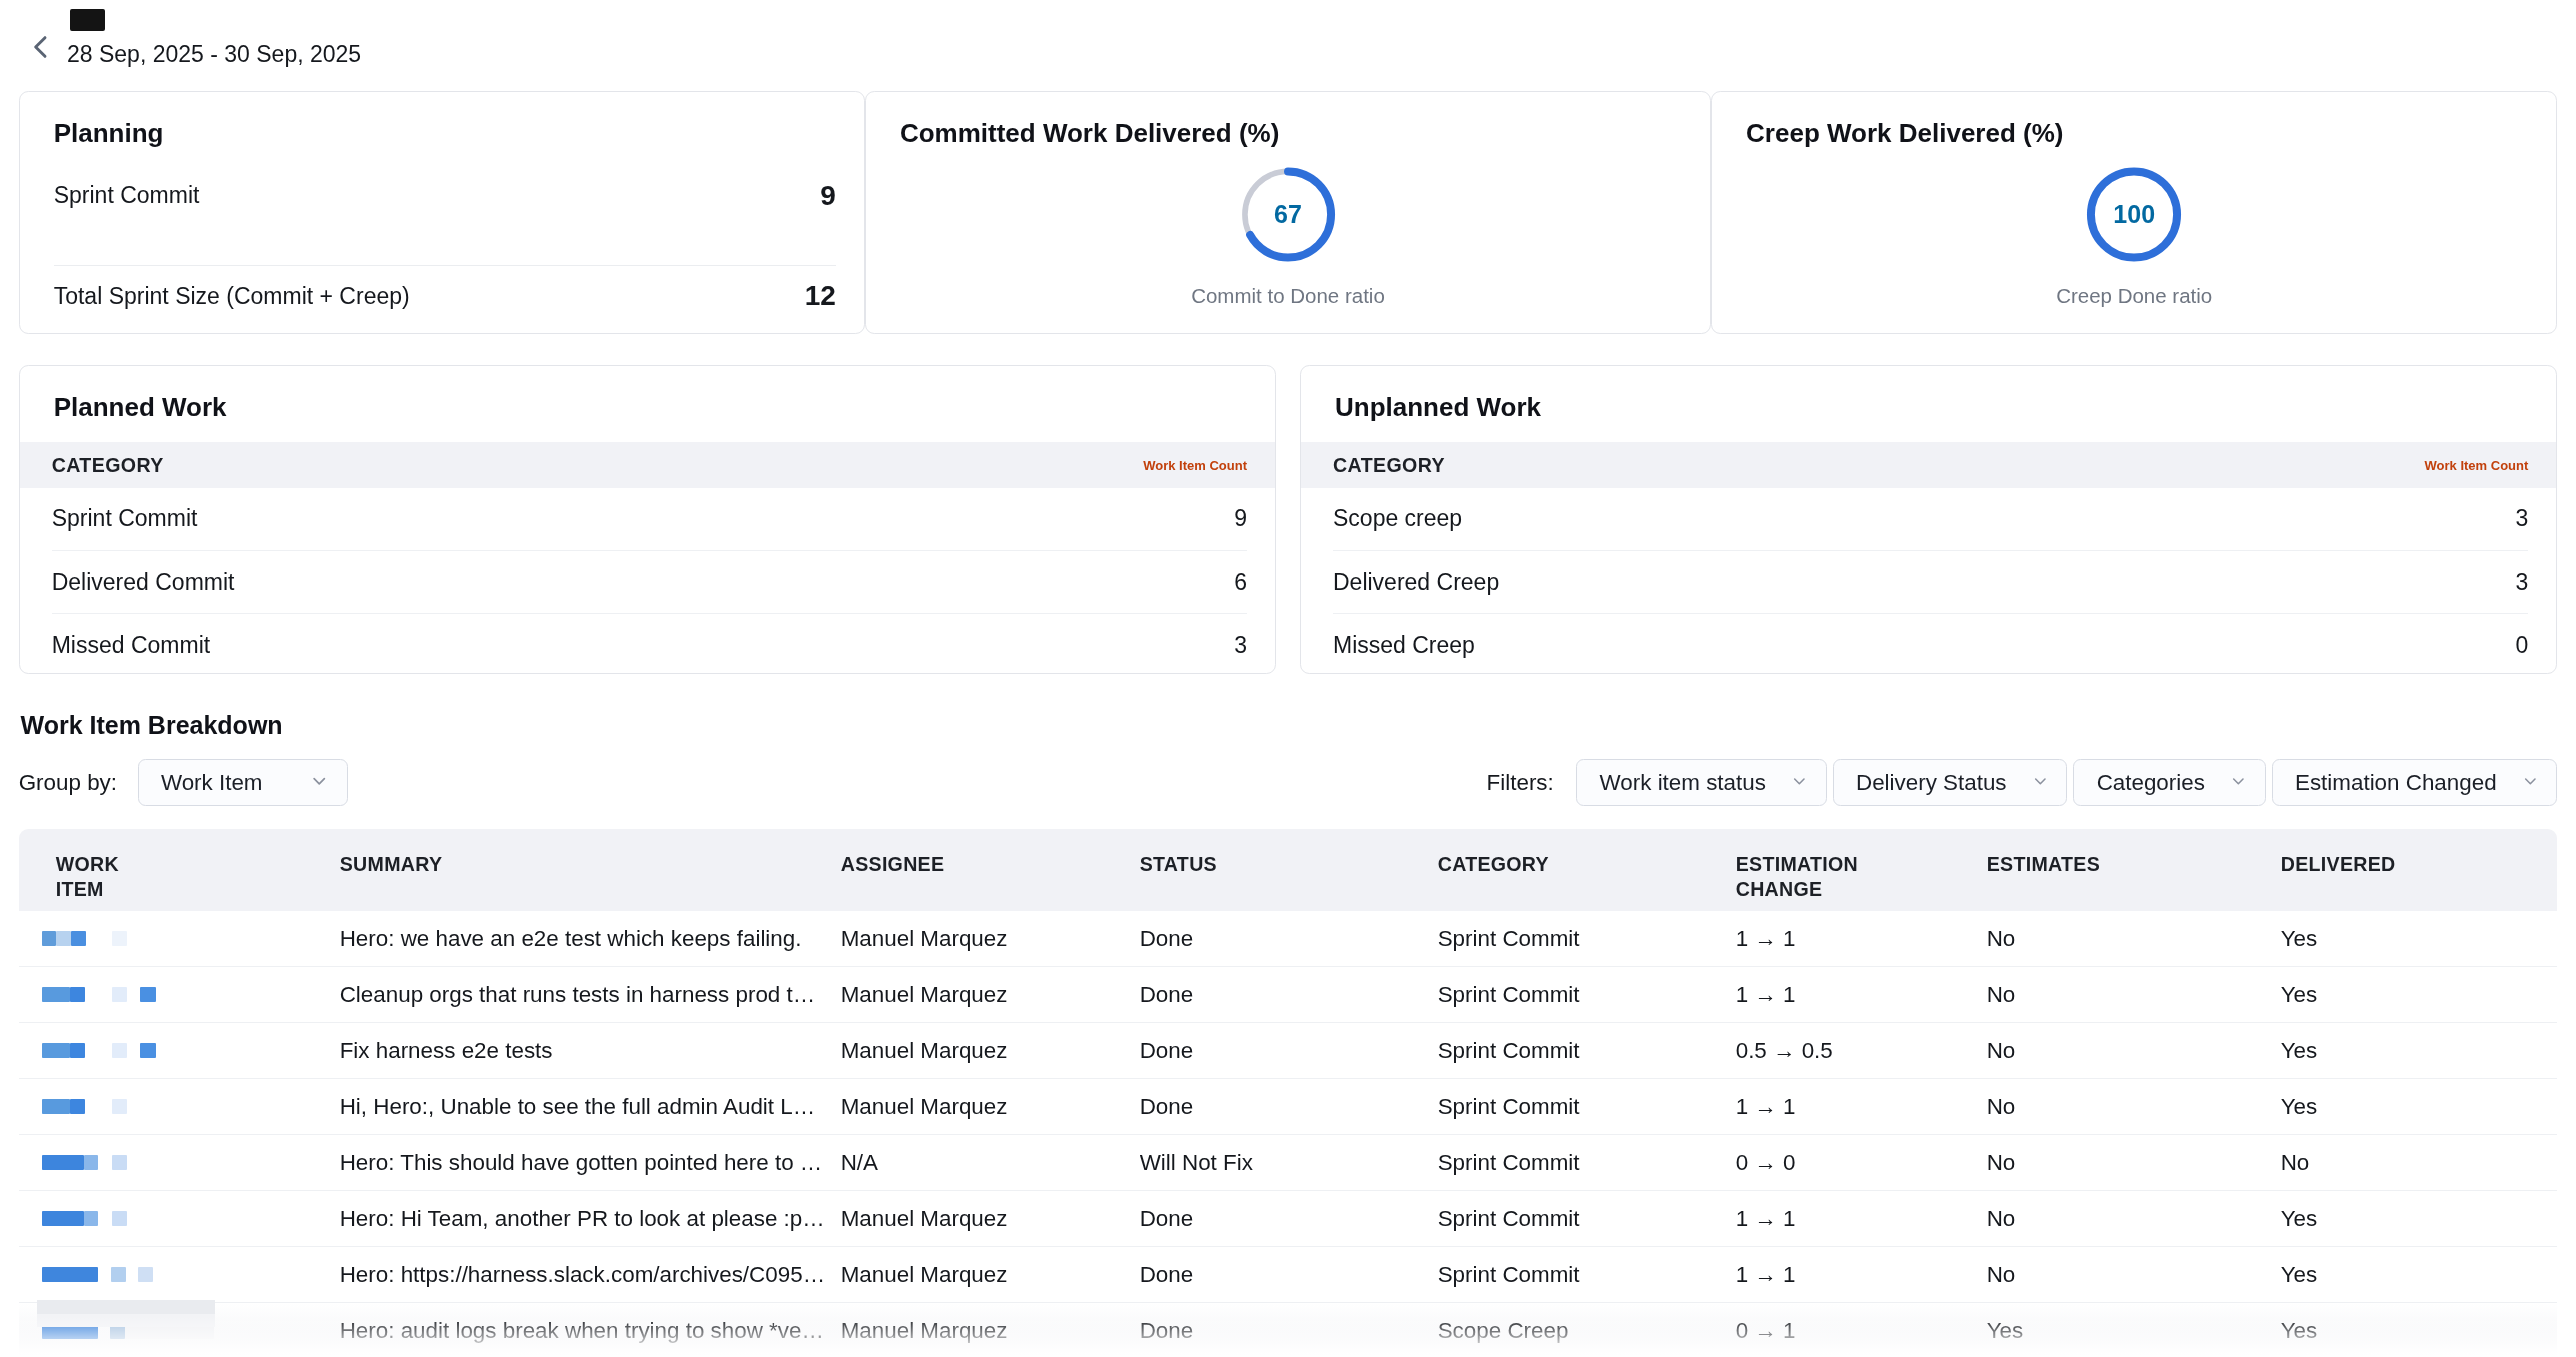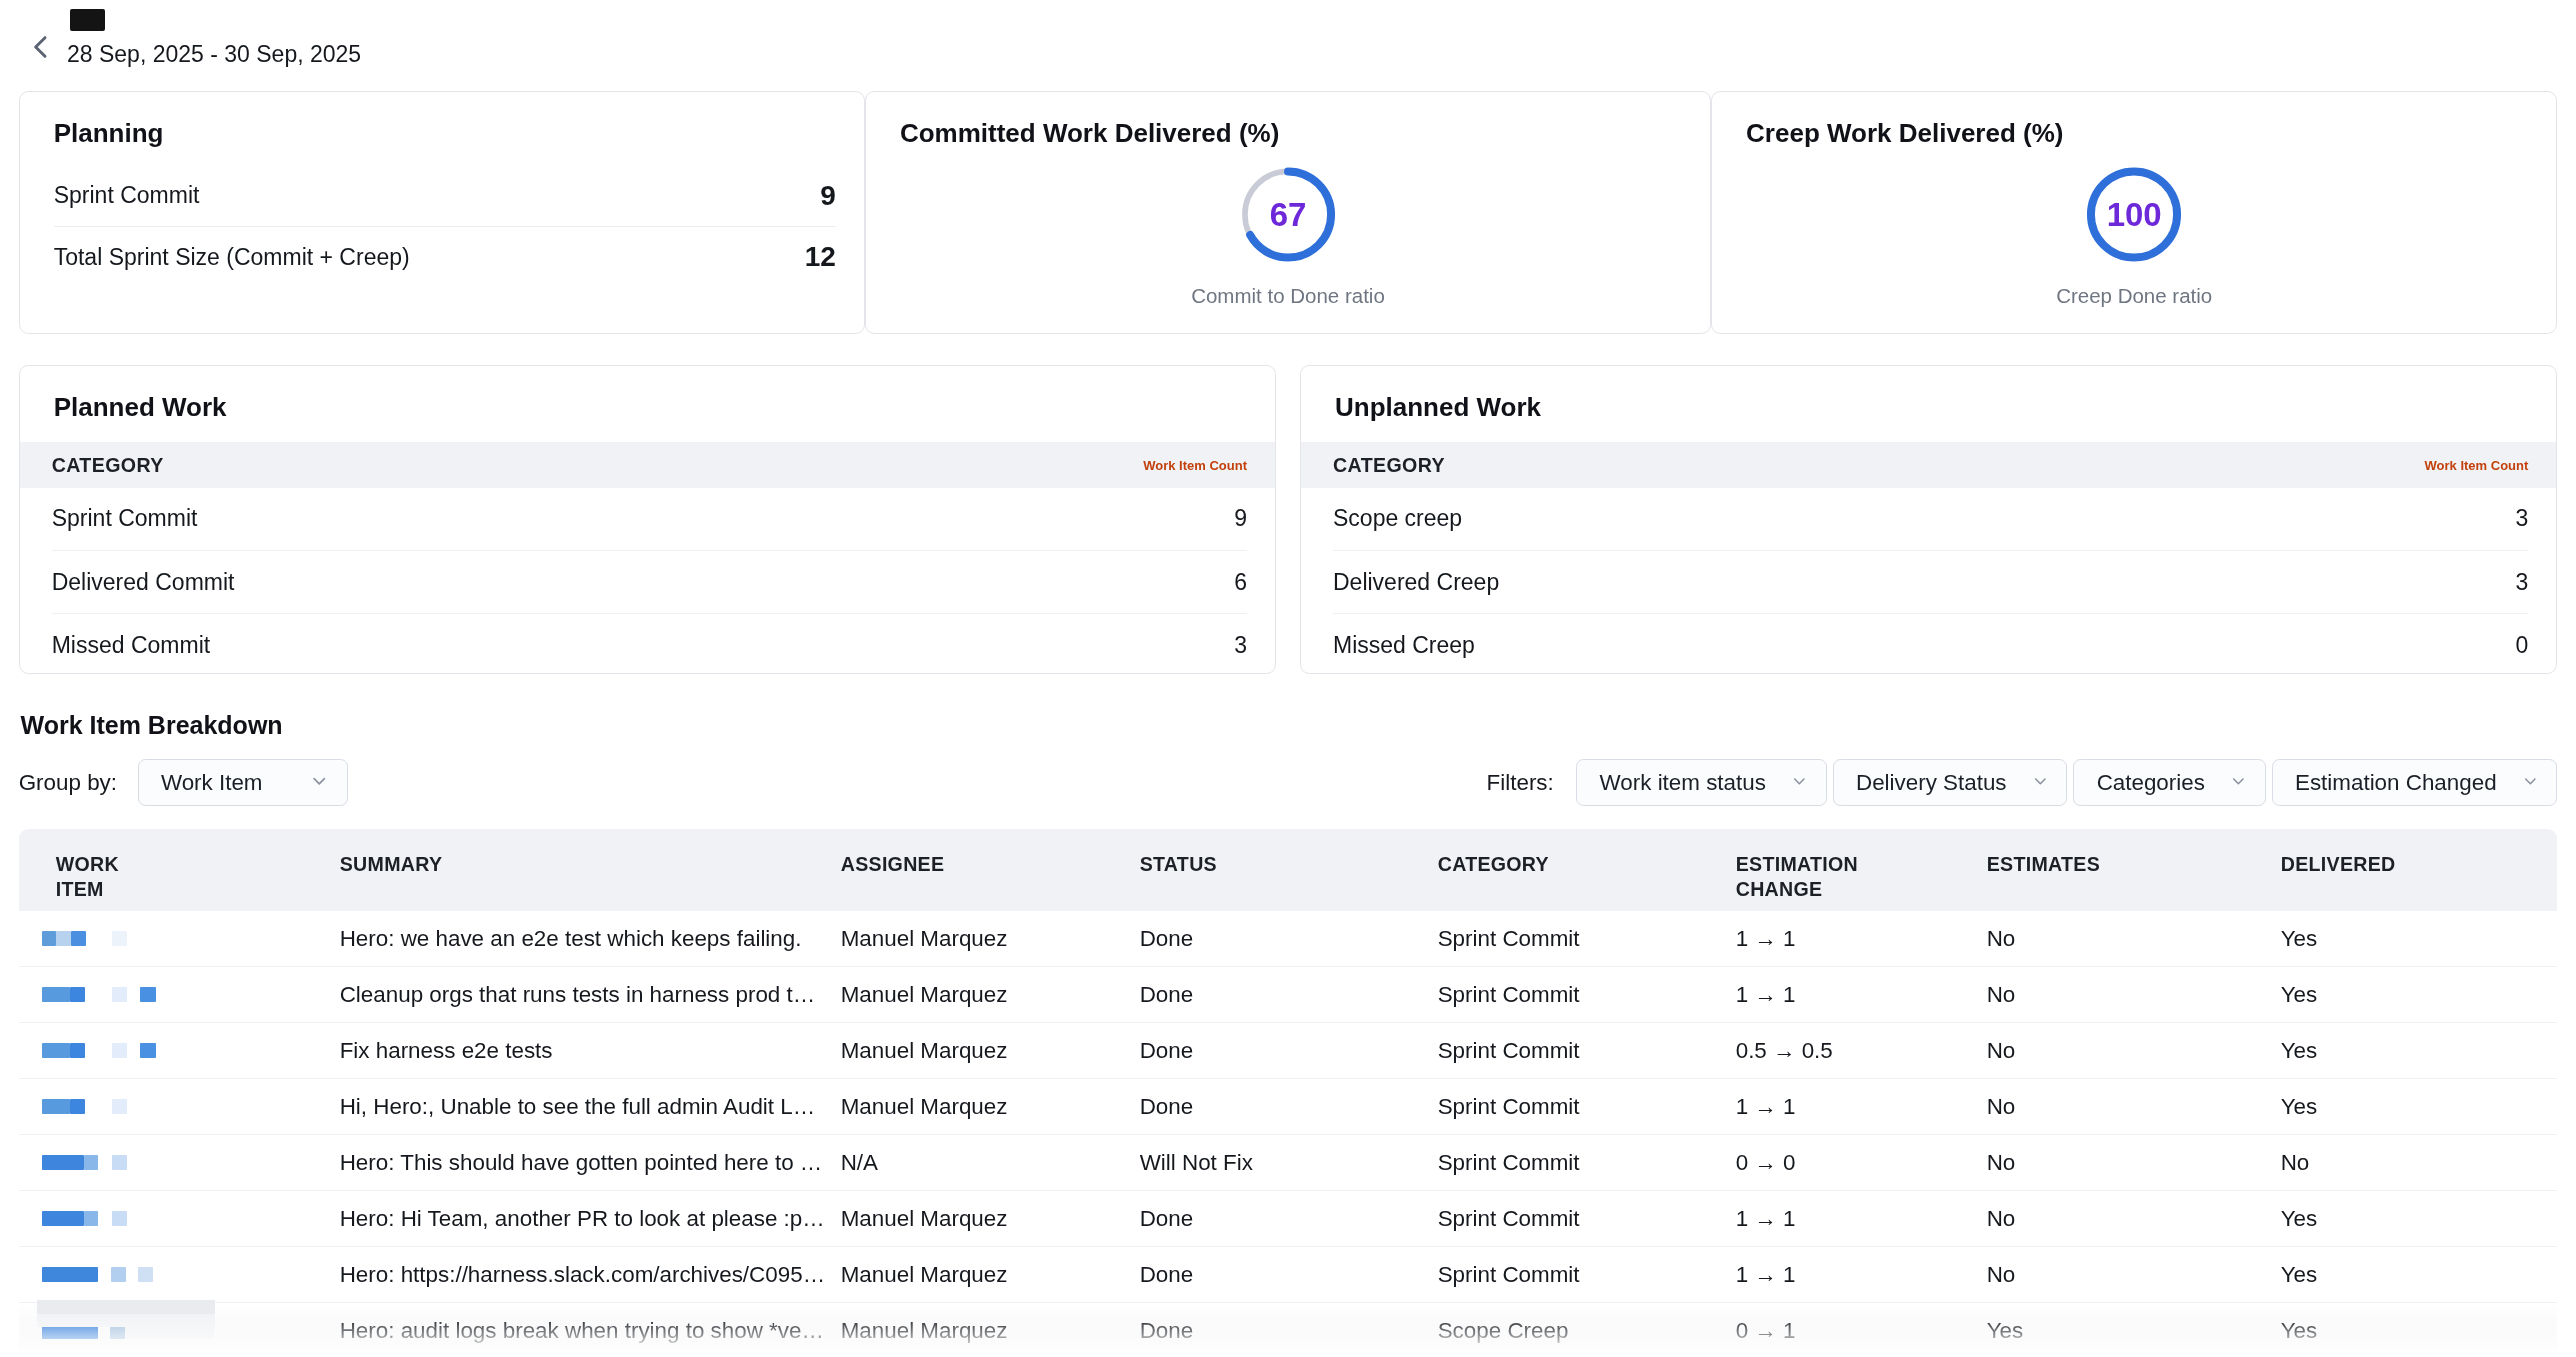--- a/index.html
+++ b/index.html
@@ -14,29 +14,29 @@
 
   
   .card { background:#fff; border:0.9px solid #e3e5ea; border-radius:9.3px; position:relative; }
   .cards-row { position:absolute; top:91px; left:18.7px; right:18.7px; height:243px; display:flex; }
   .cards-row .card { flex:1; }
   .card-title { position:absolute; left:34px; top:26px; font-size:26px; font-weight:700; color:#101218; }
 
   
   .planning-rows { position:absolute; left:34px; right:28px; top:73px; }
   .p-row { height:61px; display:flex; align-items:center; justify-content:space-between; }
-  .p-row + .p-row { border-top:0.9px solid #ebedf0; }
+  .p-row + .p-row { border-top:0.9px solid #ebedf0;margin-top:39px; }
   .p-label { font-size:23px; color:#15181d; }
   .p-value { font-size:28px; font-weight:700; color:#15181d; }
 
   
   .gauge { position:absolute; top:71px; left:50%; transform:translateX(-50%); width:103px; height:103px; }
   .gauge svg { display:block; }
   .gauge-num { position:absolute; inset:0; display:flex; align-items:center; justify-content:center;
-               font-size:33px; font-weight:700; color:#6d28d9; }
+               font-size:25px; font-weight:700; color:#0369a1; }
   .gauge-caption { position:absolute; top:192px; left:0; right:0; text-align:center; font-size:20.5px; color:#6f7682; }
 
   
   .tables-row { position:absolute; top:365px; left:18.7px; right:18.7px; height:309px; display:flex; gap:24px; }
   .tables-row .card { flex:1; overflow:hidden;text-align:right; }
   .mini-head { position:absolute; top:76px; left:0; right:0; height:46px; background:#f1f2f6;
                display:flex; align-items:center; justify-content:space-between; padding:0 28px 0 32px; }
   .mini-head .h-cat { font-size:19.6px; font-weight:700; letter-spacing:0.4px; color:#1d2026; }
   .mini-head .h-count { font-size:13px; font-weight:700; color:#c2410c; }
   .mini-rows { position:absolute; top:121px; left:32px; right:28px; }

